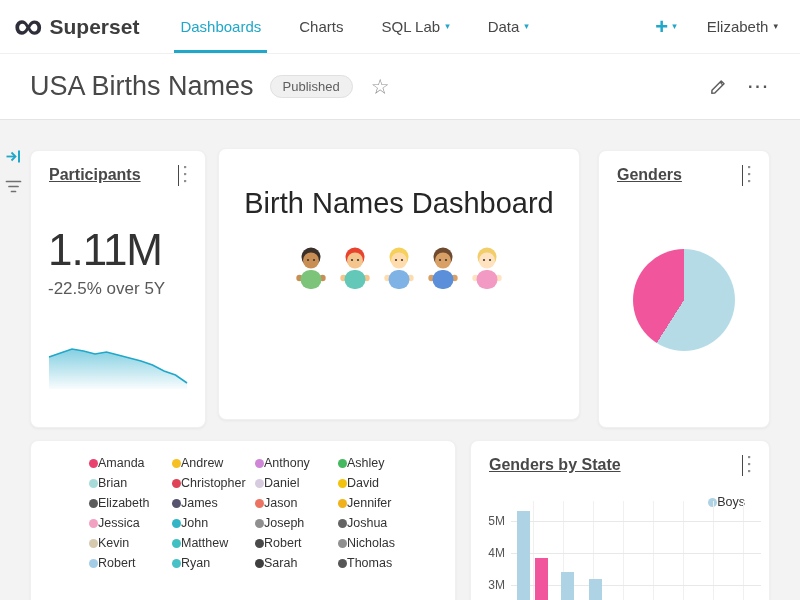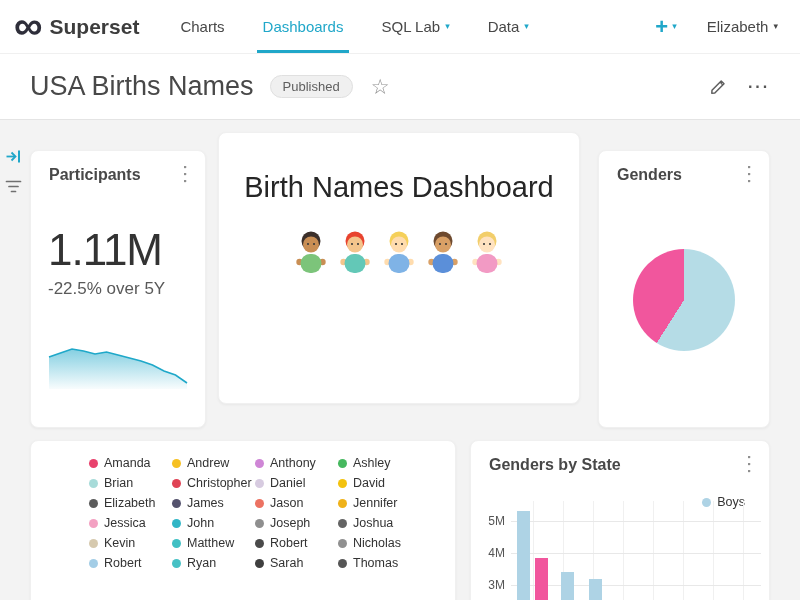--- a/index.html
+++ b/index.html
@@ -39,48 +39,48 @@
   .h-ellipsis{font-size:16px;font-weight:700;color:#555;letter-spacing:2px;cursor:pointer;}
 
   
   .dash-body{position:relative;height:480px;overflow:hidden;}
   .filter-rail{position:absolute;left:5px;top:28px;display:flex;flex-direction:column;
                align-items:center;gap:14px;}
 
   .card{position:absolute;background:#fff;border:1px solid #f0f0f0;border-radius:8px;
         box-shadow:0 1px 3px rgba(0,0,0,.05);overflow:hidden;}
   #card-participants{left:30px;top:30px;width:176px;height:278px;}
-  #card-markdown{left:218px;top:12px;width:362px;height:272px;}
+  #card-markdown{left:218px;top:28px;width:362px;height:272px;}
   #card-genders{left:598px;top:30px;width:172px;height:278px;}
   #card-trends{left:30px;top:320px;width:426px;height:235px;}
   #card-gbs{left:470px;top:320px;width:300px;height:235px;}
 
   .card-header{display:flex;align-items:center;justify-content:space-between;
-               padding:14px 10px 0 18px;}
+               padding:14px 10px 0 18px;text-decoration:underline;}
   .card-title{font-size:16px;font-weight:600;color:#484848;}
   .kebab{display:inline-block;transform:rotate(90deg);font-size:15px;font-weight:700;
          color:#8e8e8e;letter-spacing:2px;width:20px;height:20px;line-height:20px;
          text-align:center;cursor:pointer;}
 
   
   .big-number{font-size:44px;font-weight:500;color:#333;letter-spacing:-1px;margin:40px 8px 0 17px;}
   .subheader{font-size:17px;color:#595959;margin:4px 0 0 17px;}
   .sparkline{position:absolute;left:17px;bottom:38px;}
 
   
   .md-heading{text-align:center;font-size:29px;font-weight:500;color:#262626;margin-top:38px;}
   .kids-row{display:flex;justify-content:center;gap:8px;margin-top:26px;}
 
   
   .pie{width:102px;height:102px;border-radius:50%;margin:64px auto 0;}
 
   
   .legend-grid{display:grid;grid-template-columns:repeat(4,83px);grid-auto-rows:20px;
                padding:12px 10px 0 58px;}
-  .legend-item{display:flex;align-items:center;gap:6px;cursor:pointer;}
+  .legend-item{display:flex;align-items:center;cursor:pointer;}
   .dot{width:9px;height:9px;border-radius:50%;flex:none;}
   .lname{font-size:12.5px;color:#333;white-space:nowrap;}
 
   
   .gbs-legend{position:absolute;top:54px;right:24px;display:flex;align-items:flex-end;gap:6px;}
   .gbs-ticks{position:absolute;left:6px;top:60px;width:28px;height:180px;}
   .gbs-tick{position:absolute;right:0;width:28px;font-size:12px;color:#555;text-align:right;}
   .gbs-plot{position:absolute;left:40px;top:60px;width:250px;height:180px;}
   .gbs-grid-h{position:absolute;left:0;right:0;height:1px;background:#e8e8e8;}
   .gbs-grid-v{position:absolute;top:0;bottom:0;width:1px;background:#f0f0f0;}
@@ -89,25 +89,25 @@
 </style>
 </head>
 <body>
 
 <nav class="navbar">
   <div class="brand">
     <span class="logo-glyph">∞</span>
     <span class="brand-text">Superset</span>
   </div>
   <div class="nav-items" id="nav-items">
+      <div class="nav-item active">
+        <span>Dashboards</span>
+      </div>
       <div class="nav-item">
         <span>Charts</span>
-      </div>
-      <div class="nav-item active">
-        <span>Dashboards</span>
       </div>
       <div class="nav-item">
         <span>SQL Lab</span>
         <span class="caret">▾</span>
       </div>
       <div class="nav-item">
         <span>Data</span>
         <span class="caret">▾</span>
       </div>
     </div>

